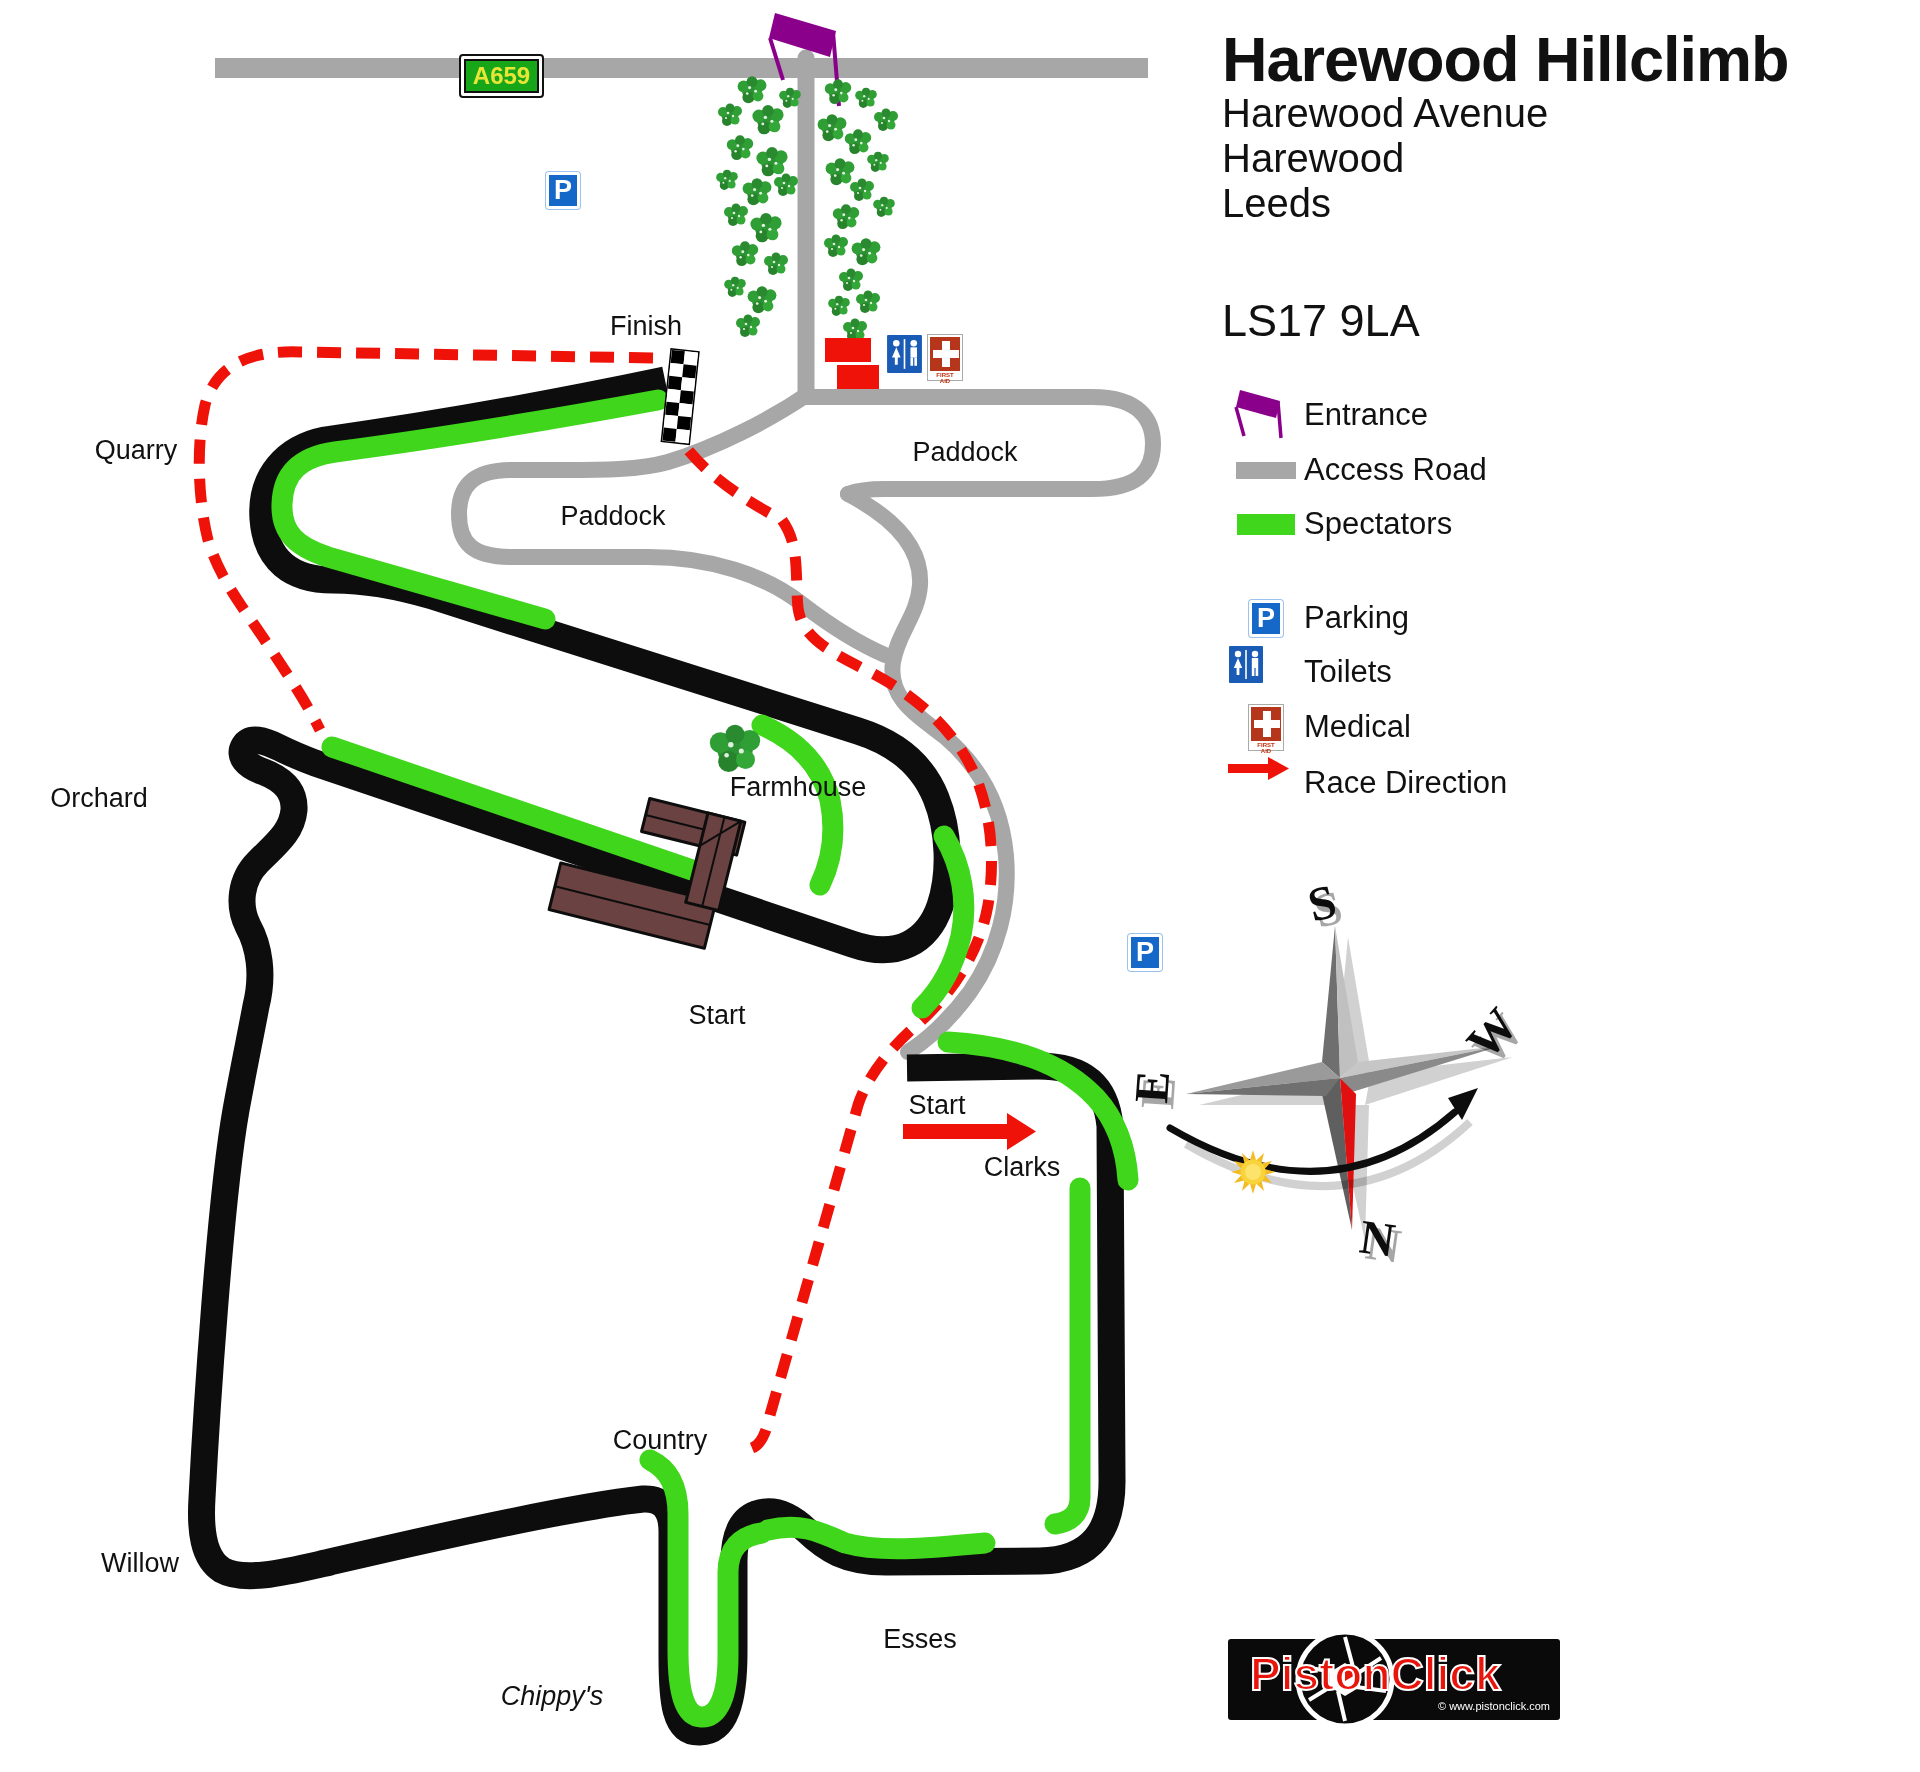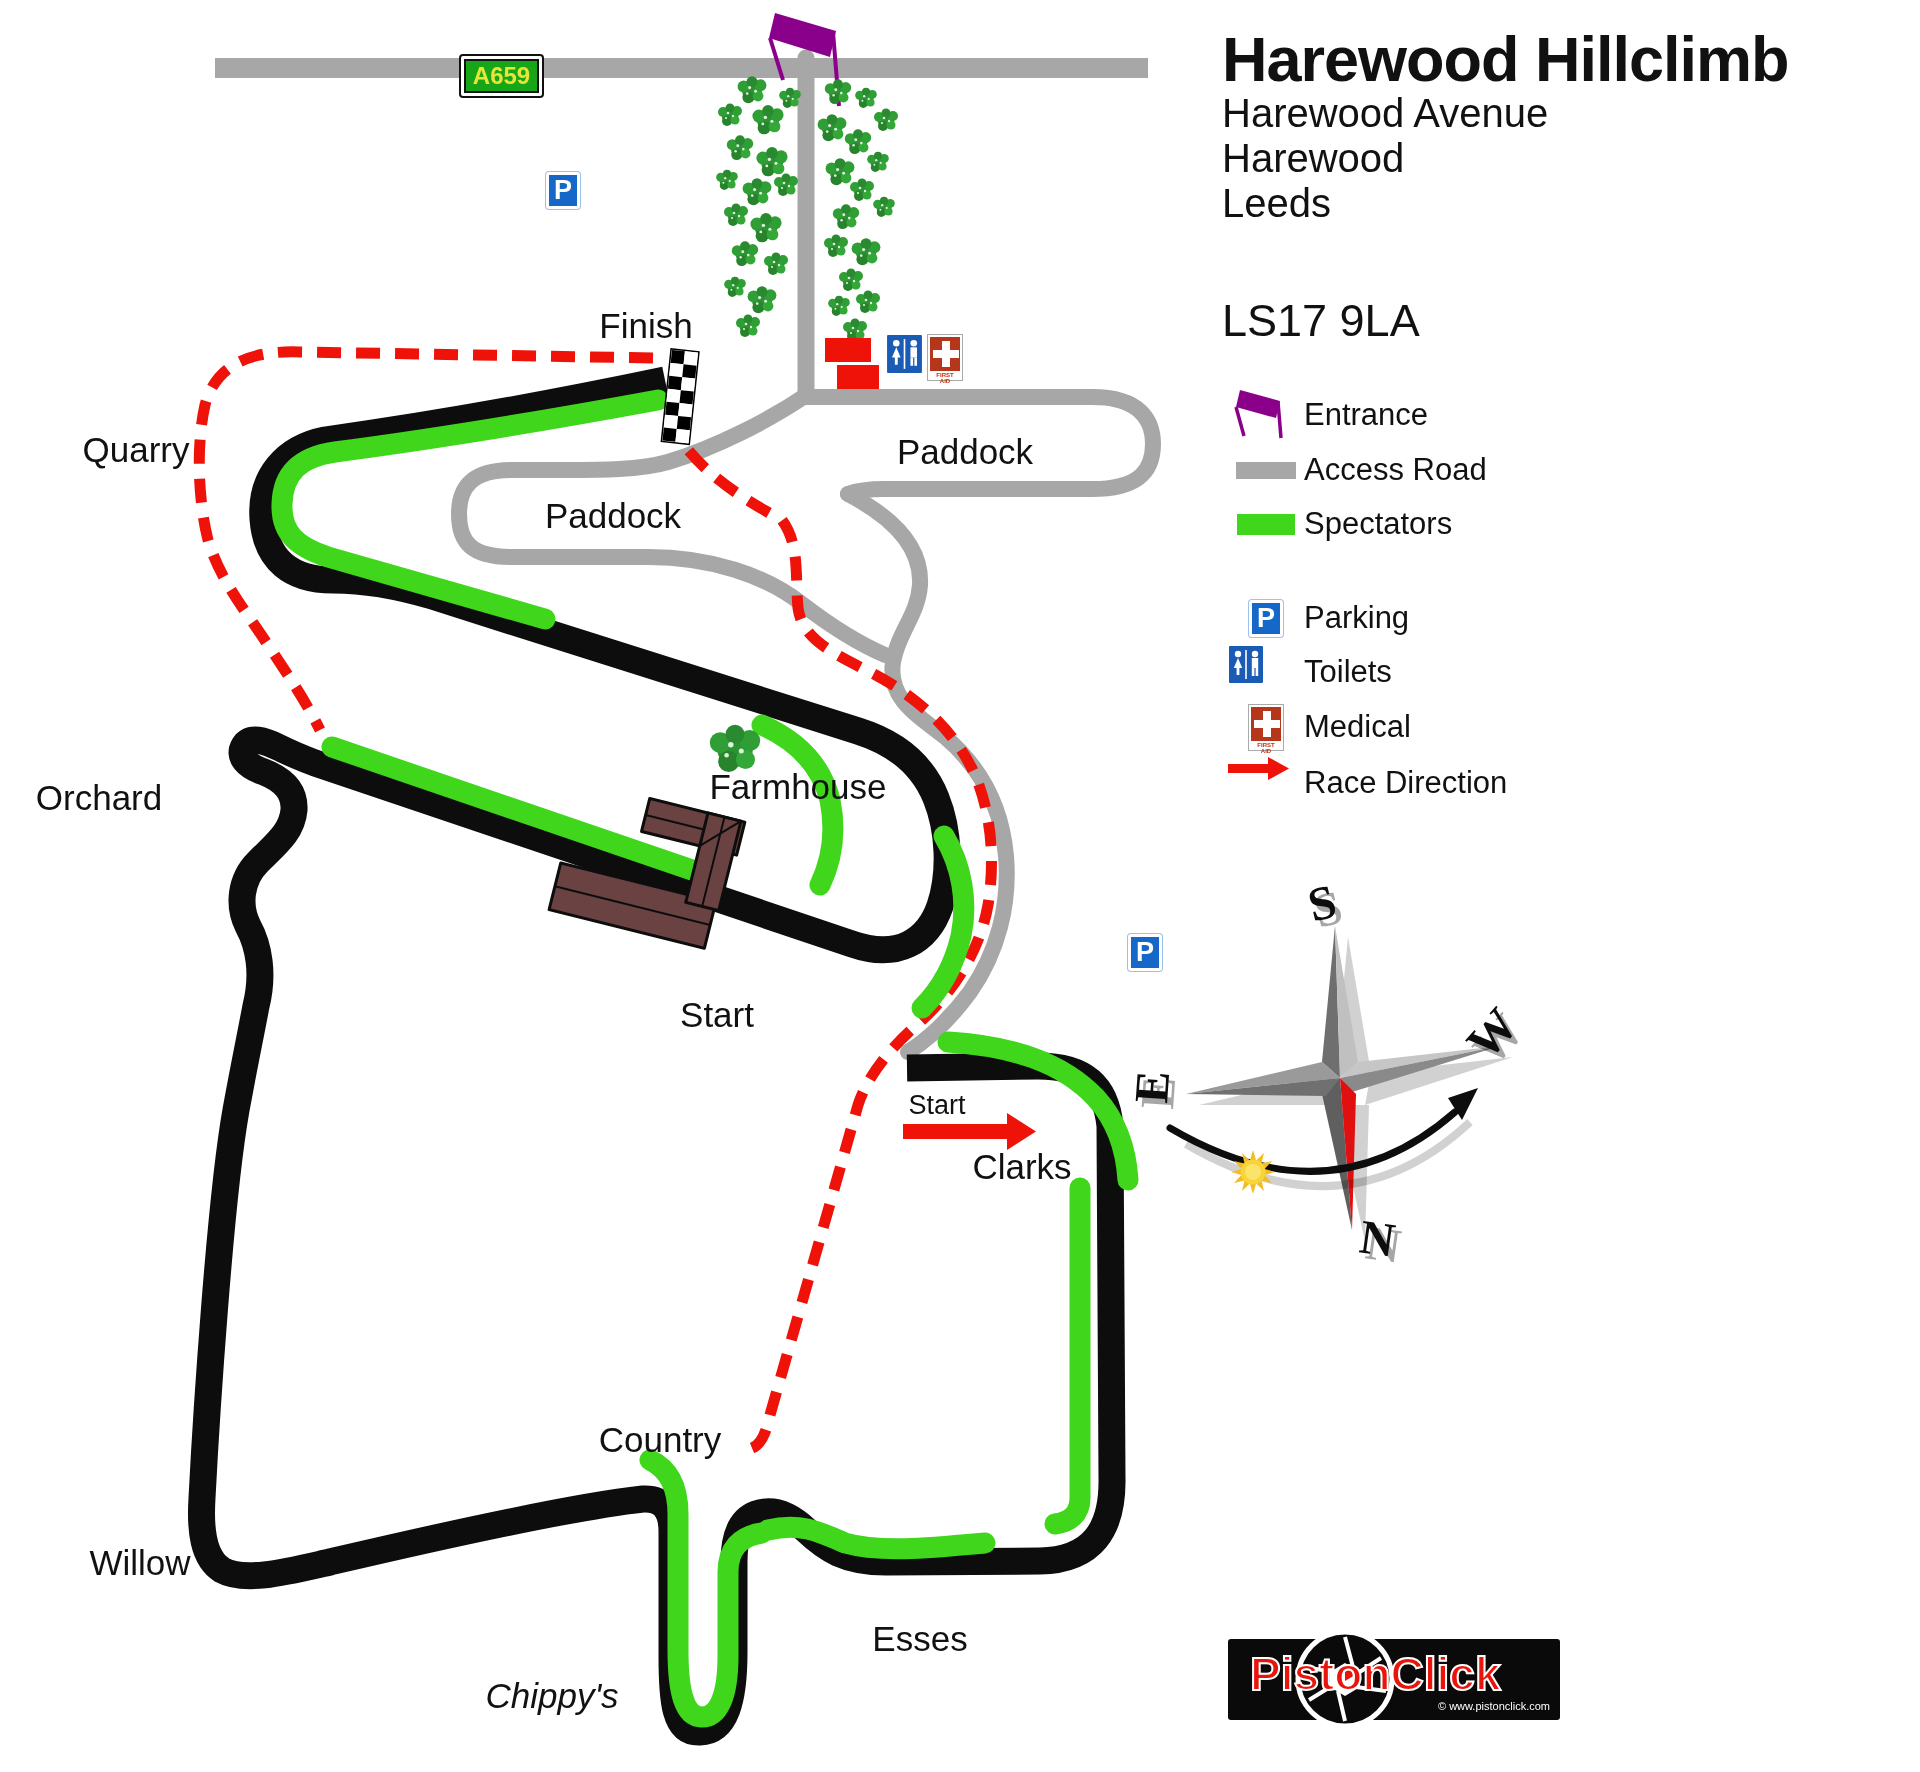--- a/index.html
+++ b/index.html
@@ -1,19 +1,19 @@
 <!DOCTYPE html>
 <html><head>
 <meta charset="utf-8">
 <style>
   html,body{margin:0;padding:0;background:#fff;}
   #stage{position:relative;width:1920px;height:1772px;background:#ffffff;overflow:hidden;
          font-family:"Liberation Sans",sans-serif;color:#111;}
   svg{position:absolute;left:0;top:0;}
-  .lbl{position:absolute;transform:translate(-50%,-50%);font-size:35px;color:#111;white-space:nowrap;}
+  .lbl{position:absolute;transform:translate(-50%,-50%);font-size:27px;color:#111;white-space:nowrap;}
   .lbl.small{font-size:27px;}
   
   #titleblock{position:absolute;left:1222px;top:28px;}
   #main-title{font-size:63px;font-weight:bold;letter-spacing:-1px;line-height:1.0;}
   .addr{font-size:40px;line-height:1.13;}
   #postcode{font-size:45px;margin-top:68px;}
   
   .leg-row{position:absolute;left:1228px;width:420px;height:54px;display:flex;align-items:center;}
   .leg-icon{width:76px;display:flex;justify-content:center;align-items:center;flex:0 0 76px;}
   .leg-text{font-size:31px;}

